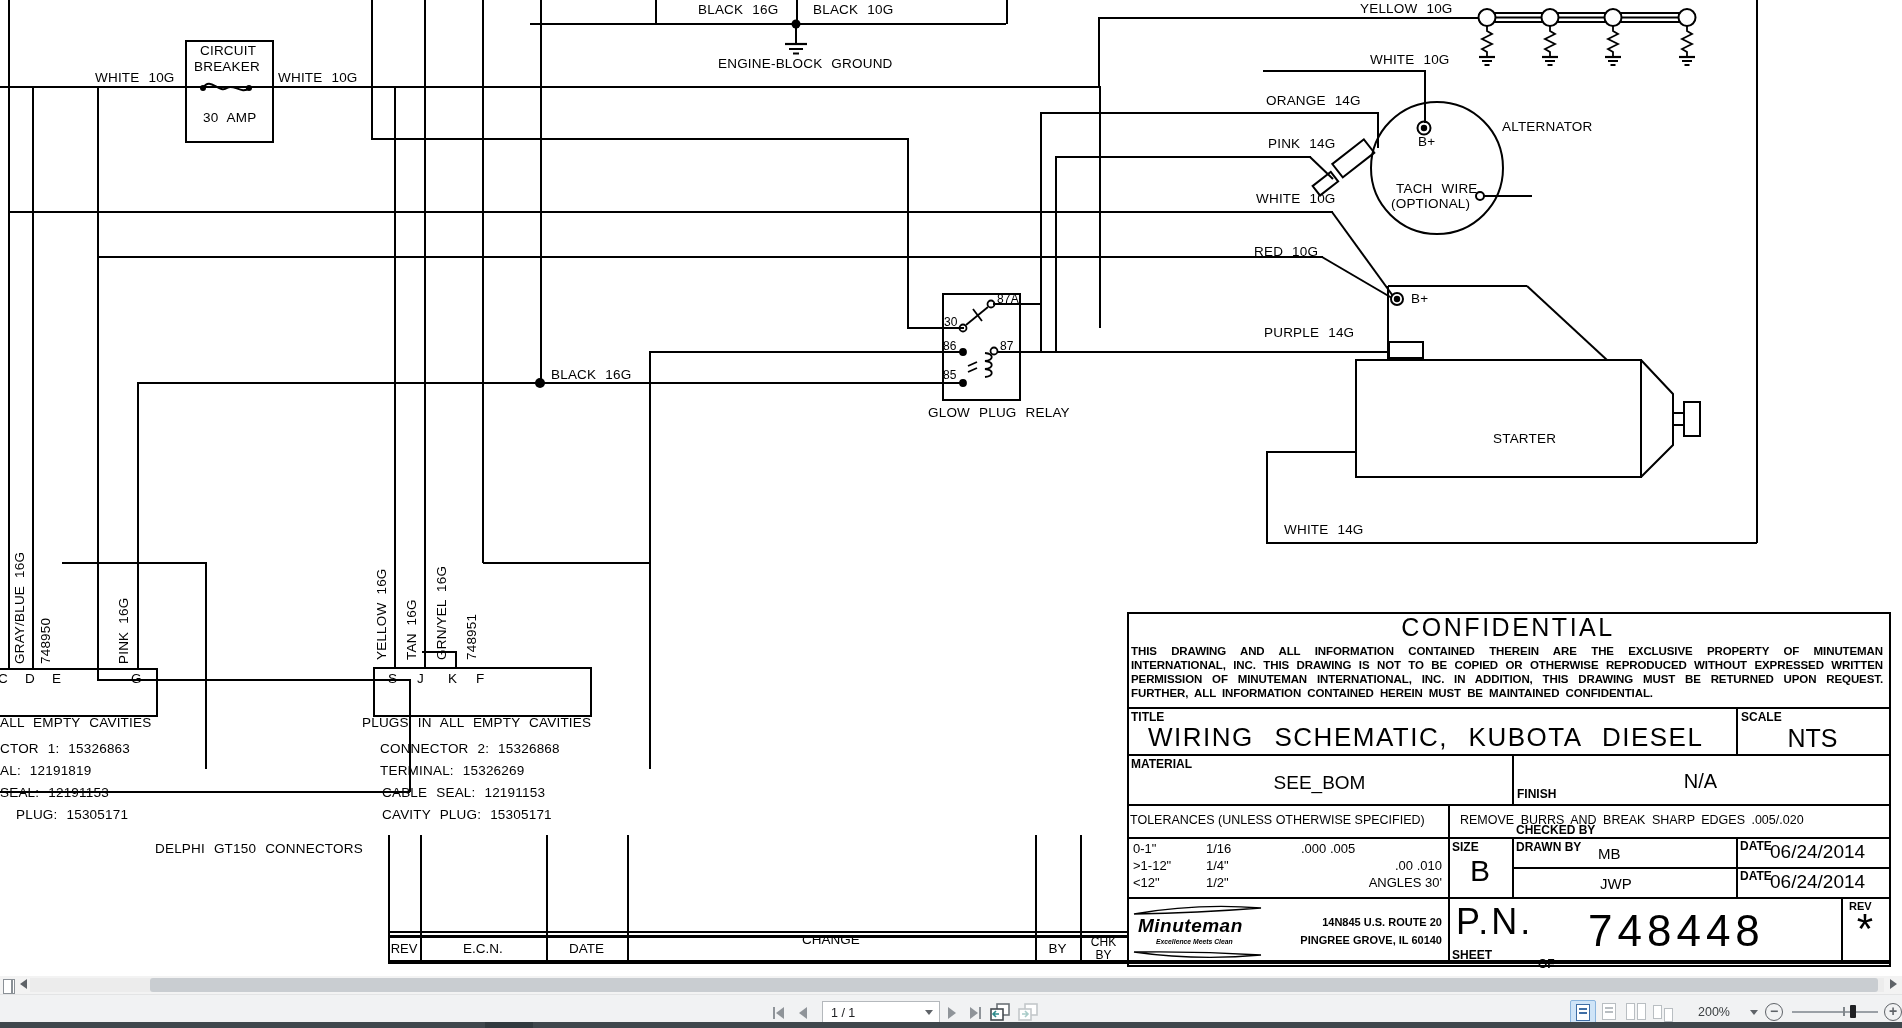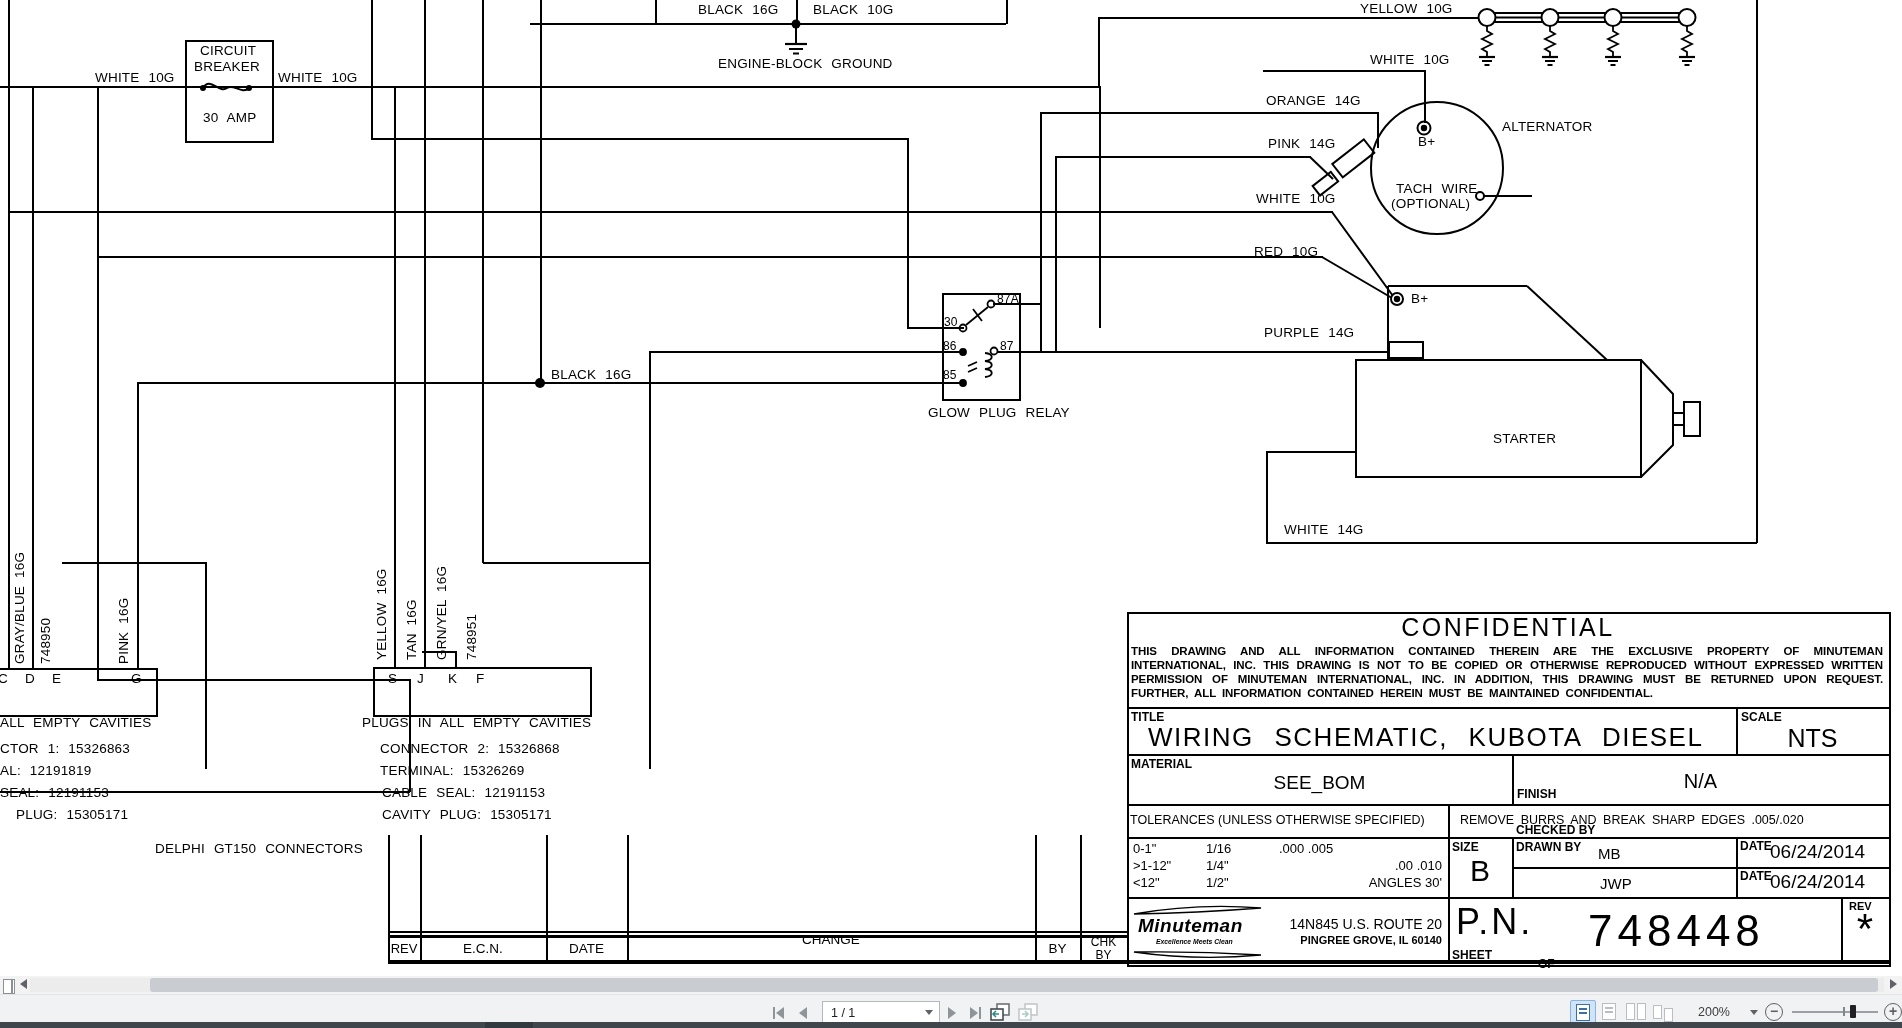--- a/index.html
+++ b/index.html
@@ -309,38 +309,38 @@
 
       <div class="tb-small" style="left:1130px;top:813px;font-size:12.5px;font-weight:500;">TOLERANCES (UNLESS OTHERWISE SPECIFIED)</div>
       <div class="tb-small" style="left:1460px;top:813px;font-size:12.5px;font-weight:500;word-spacing:3px;">REMOVE BURRS AND BREAK SHARP EDGES .005/.020</div>
 
       <div class="tb-small" style="left:1133px;top:841px;font-weight:500;font-size:13px;">0-1"</div>
       <div class="tb-small" style="left:1133px;top:858px;font-weight:500;font-size:13px;">&gt;1-12"</div>
       <div class="tb-small" style="left:1133px;top:875px;font-weight:500;font-size:13px;">&lt;12"</div>
       <div class="tb-small" style="left:1206px;top:841px;font-weight:500;font-size:13px;">1/16</div>
       <div class="tb-small" style="left:1206px;top:858px;font-weight:500;font-size:13px;">1/4"</div>
       <div class="tb-small" style="left:1206px;top:875px;font-weight:500;font-size:13px;">1/2"</div>
-      <div class="tb-small" style="left:1230px;top:841px;width:152px;text-align:center;font-weight:500;font-size:13px;">.000  .005</div>
+      <div class="tb-small" style="left:1301px;top:841px;width:152px;text-align:left;font-weight:500;font-size:13px;">.000  .005</div>
       <div class="tb-small" style="left:1290px;top:858px;width:152px;text-align:right;font-weight:500;font-size:13px;">.00  .010</div>
       <div class="tb-small" style="left:1290px;top:875px;width:152px;text-align:right;font-weight:500;font-size:13px;">ANGLES  30'</div>
 
       <div class="tb-small" style="left:1452px;top:840px;">SIZE</div>
       <div class="tb-big" style="left:1448px;top:854px;width:64px;text-align:center;font-size:30px;">B</div>
       <div class="tb-small" style="left:1516px;top:840px;">DRAWN BY</div>
       <div class="tb-big" style="left:1598px;top:845px;font-size:15px;">MB</div>
       <div class="tb-small" style="left:1516px;top:823px;">CHECKED BY</div>
       <div class="tb-big" style="left:1600px;top:875px;font-size:15px;">JWP</div>
       <div class="tb-small" style="left:1740px;top:839px;">DATE</div>
       <div class="tb-big" style="left:1770px;top:841px;font-size:19px;">06/24/2014</div>
       <div class="tb-small" style="left:1740px;top:869px;">DATE</div>
       <div class="tb-big" style="left:1770px;top:871px;font-size:19px;">06/24/2014</div>
 
       <div class="tb-big" style="left:1138px;top:915px;font-size:19px;font-weight:800;font-style:italic;letter-spacing:.5px;">Minuteman</div>
       <div class="tb-big" style="left:1156px;top:938px;font-size:6.8px;font-weight:700;font-style:italic;">Excellence Meets Clean</div>
-      <div class="tb-big" style="left:1260px;top:916px;width:182px;text-align:right;font-size:14px;font-weight:400;">14N845 U.S. ROUTE 20</div>
+      <div class="tb-big" style="left:1260px;top:916px;width:182px;text-align:right;font-size:11px;font-weight:700;">14N845 U.S. ROUTE 20</div>
       <div class="tb-big" style="left:1260px;top:934px;width:182px;text-align:right;font-size:11px;font-weight:700;">PINGREE GROVE, IL 60140</div>
 
       <div class="tb-big" style="left:1456px;top:901px;font-size:36px;letter-spacing:3px;">P.N.</div>
       <div class="tb-big" style="left:1588px;top:906px;font-size:44px;letter-spacing:5px;">748448</div>
       <div class="tb-small" style="left:1452px;top:948px;">SHEET</div>
       <div class="tb-small" style="left:1538px;top:948px;margin-top:9px;">OF</div>
       <div class="tb-small" style="left:1849px;top:900px;font-size:11px;">REV</div>
       <div class="tb-big" style="left:1843px;top:905px;width:44px;text-align:center;font-size:42px;">*</div>
     </div>
 

